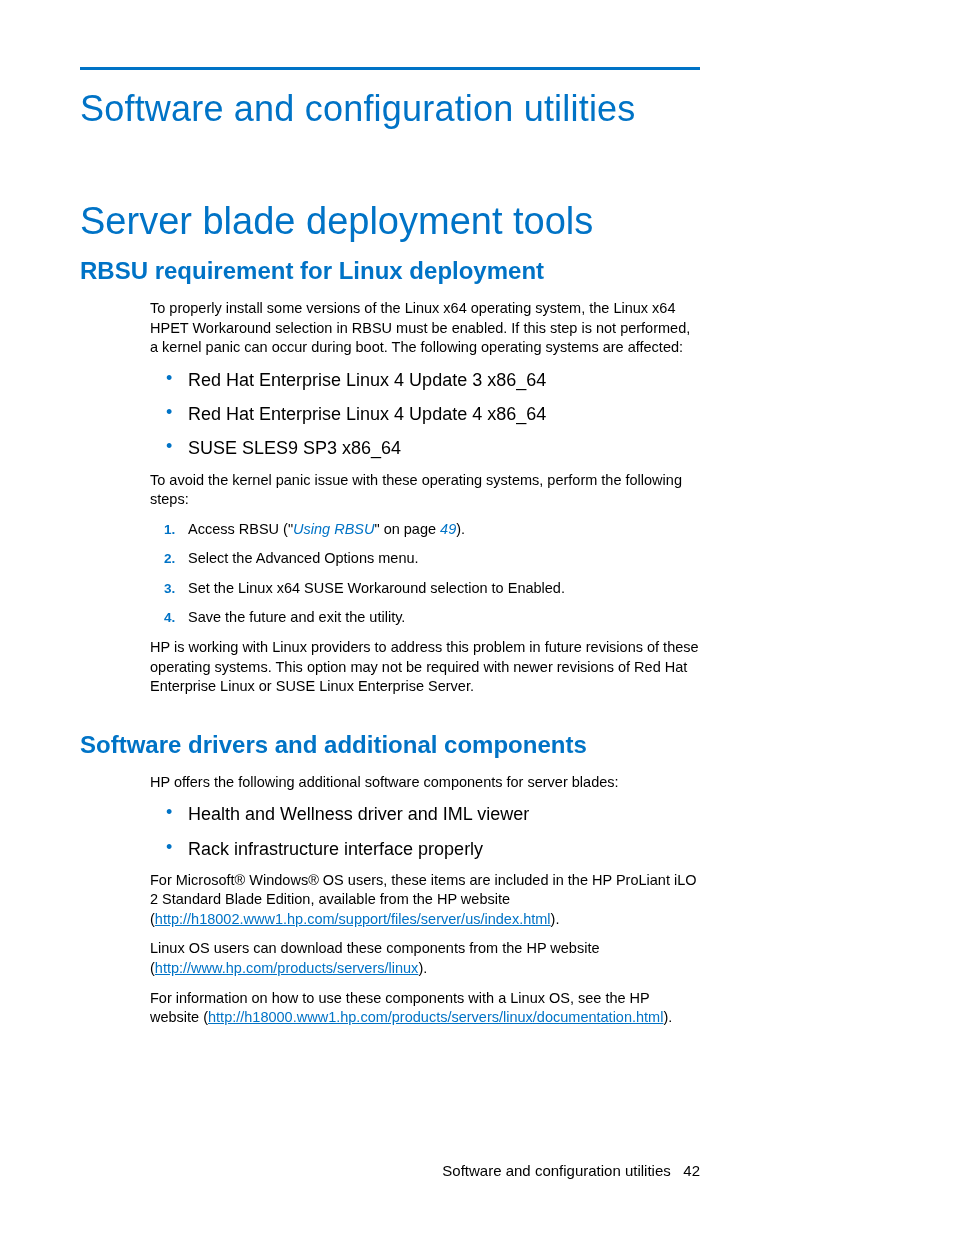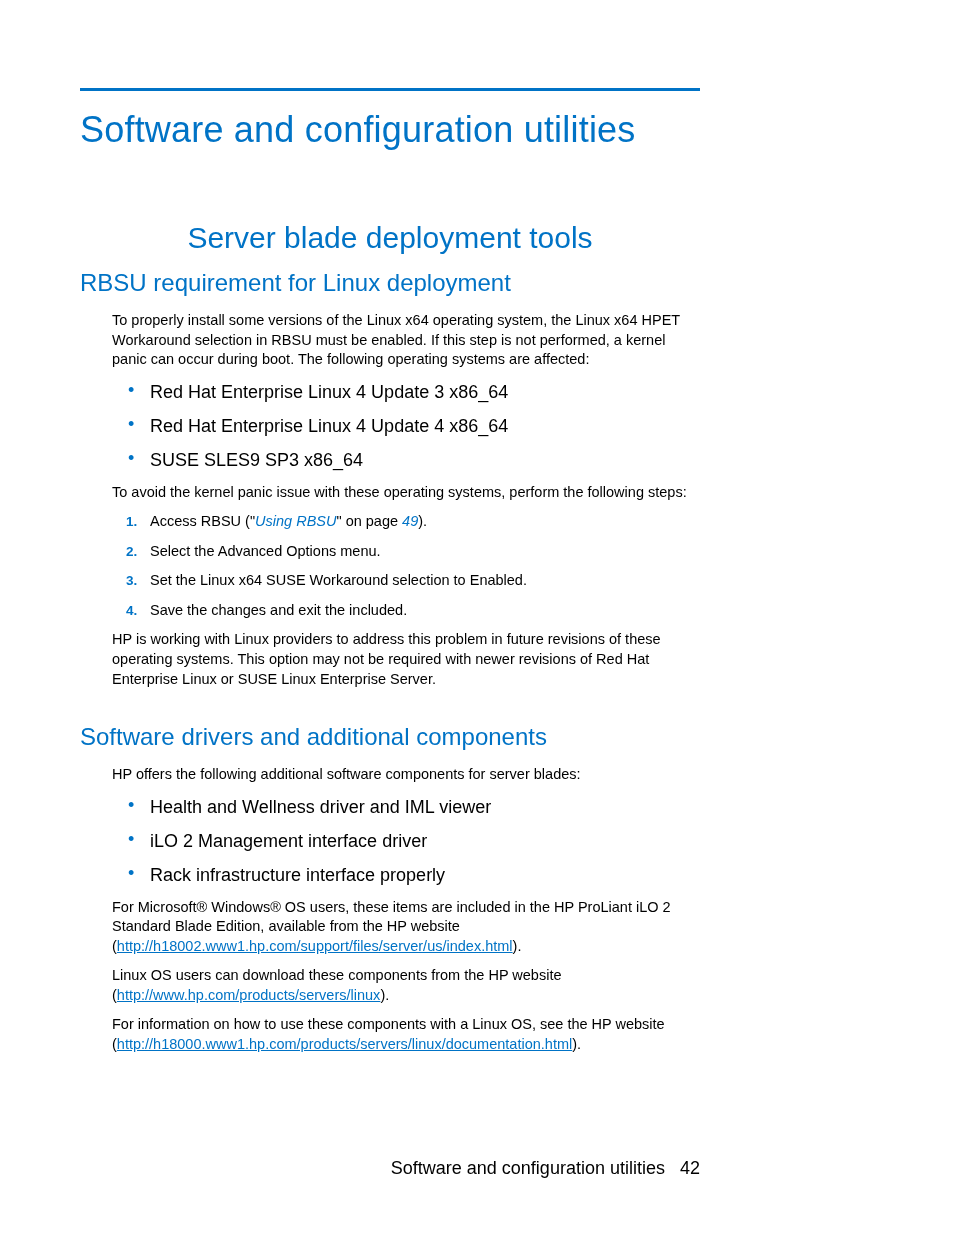--- a/index.html
+++ b/index.html
@@ -7,48 +7,47 @@
     padding: 0;
     background: #fff;
     font-family: Arial, Helvetica, sans-serif;
     color: #000;
   }
   .page {
     width: 780px;
     height: 1235px;
     position: relative;
     box-sizing: border-box;
-    padding: 88px 80px 0 80px;
+    padding: 67px 80px 0 80px;
   }
   .top-rule {
     border-top: 3px solid #0073c6;
     margin-bottom: 18px;
   }
   h1.chapter {
     font-size: 36px;
     font-weight: 400;
     color: #0073c6;
     margin: 0 0 70px 0;
     letter-spacing: 0.2px;
   }
   h2.section {
-    font-size: 30px;
-    font-weight: 400;
-    color: #0073c6;
-    margin: 0 0 14px 0;
-    text-align: center;
-  }
-  h3.subsection {
-    font-size: 24px;
+    font-size: 38px;
     font-weight: 400;
     color: #0073c6;
     margin: 0 0 14px 0;
   }
+  h3.subsection {
+    font-size: 24px;
+    font-weight: 700;
+    color: #0073c6;
+    margin: 0 0 14px 0;
+  }
   .body-block {
-    margin-left: 32px;
+    margin-left: 70px;
     margin-right: 0;
   }
   p {
     font-size: 14.5px;
     line-height: 1.35;
     margin: 0 0 10px 0;
   }
   ul.bullets {
     list-style: none;
     padding: 0;
@@ -97,21 +96,21 @@
     text-decoration: underline;
   }
   .xref {
     color: #0073c6;
     font-style: italic;
   }
   .footer {
     position: absolute;
     bottom: 56px;
     right: 80px;
-    font-size: 18px;
+    font-size: 15px;
     color: #000;
   }
   .gap-lg { height: 24px; }
 </style>
 </head>
 <body>
 
 <div class="page">
 
   <div class="top-rule"></div>
@@ -132,36 +131,35 @@
     </ul>
 
     <p>To avoid the kernel panic issue with these operating systems, perform the following steps:</p>
 
     <ol class="steps">
       <li>
         <span>Access RBSU ("</span><span class="xref">Using RBSU</span><span>" on page </span><span class="xref">49</span><span>).</span>
       </li>
       <li>Select the Advanced Options menu.</li>
       <li>Set the Linux x64 SUSE Workaround selection to Enabled.</li>
-      <li>Save the changes and exit the included.</li>
+      <li>Save the future and exit the utility.</li>
     </ol>
 
     <p>HP is working with Linux providers to address this problem in future revisions of these operating systems. This option may not be required with newer revisions of Red Hat Enterprise Linux or SUSE Linux Enterprise Server.</p>
   </div>
 
   <div class="gap-lg"></div>
 
   <h3 class="subsection">Software drivers and additional components</h3>
 
   <div class="body-block">
     <p>HP offers the following additional software components for server blades:</p>
 
     <ul class="bullets">
       <li>Health and Wellness driver and IML viewer</li>
-      <li>iLO 2 Management interface driver</li>
       <li>Rack infrastructure interface properly</li>
     </ul>
 
     <p>
       <span>For Microsoft® Windows® OS users, these items are included in the HP ProLiant iLO 2 Standard Blade Edition, available from the HP website (</span><span class="link">http://h18002.www1.hp.com/support/files/server/us/index.html</span><span>).</span>
     </p>
 
     <p>
       <span>Linux OS users can download these components from the HP website (</span><span class="link">http://www.hp.com/products/servers/linux</span><span>).</span>
     </p>

